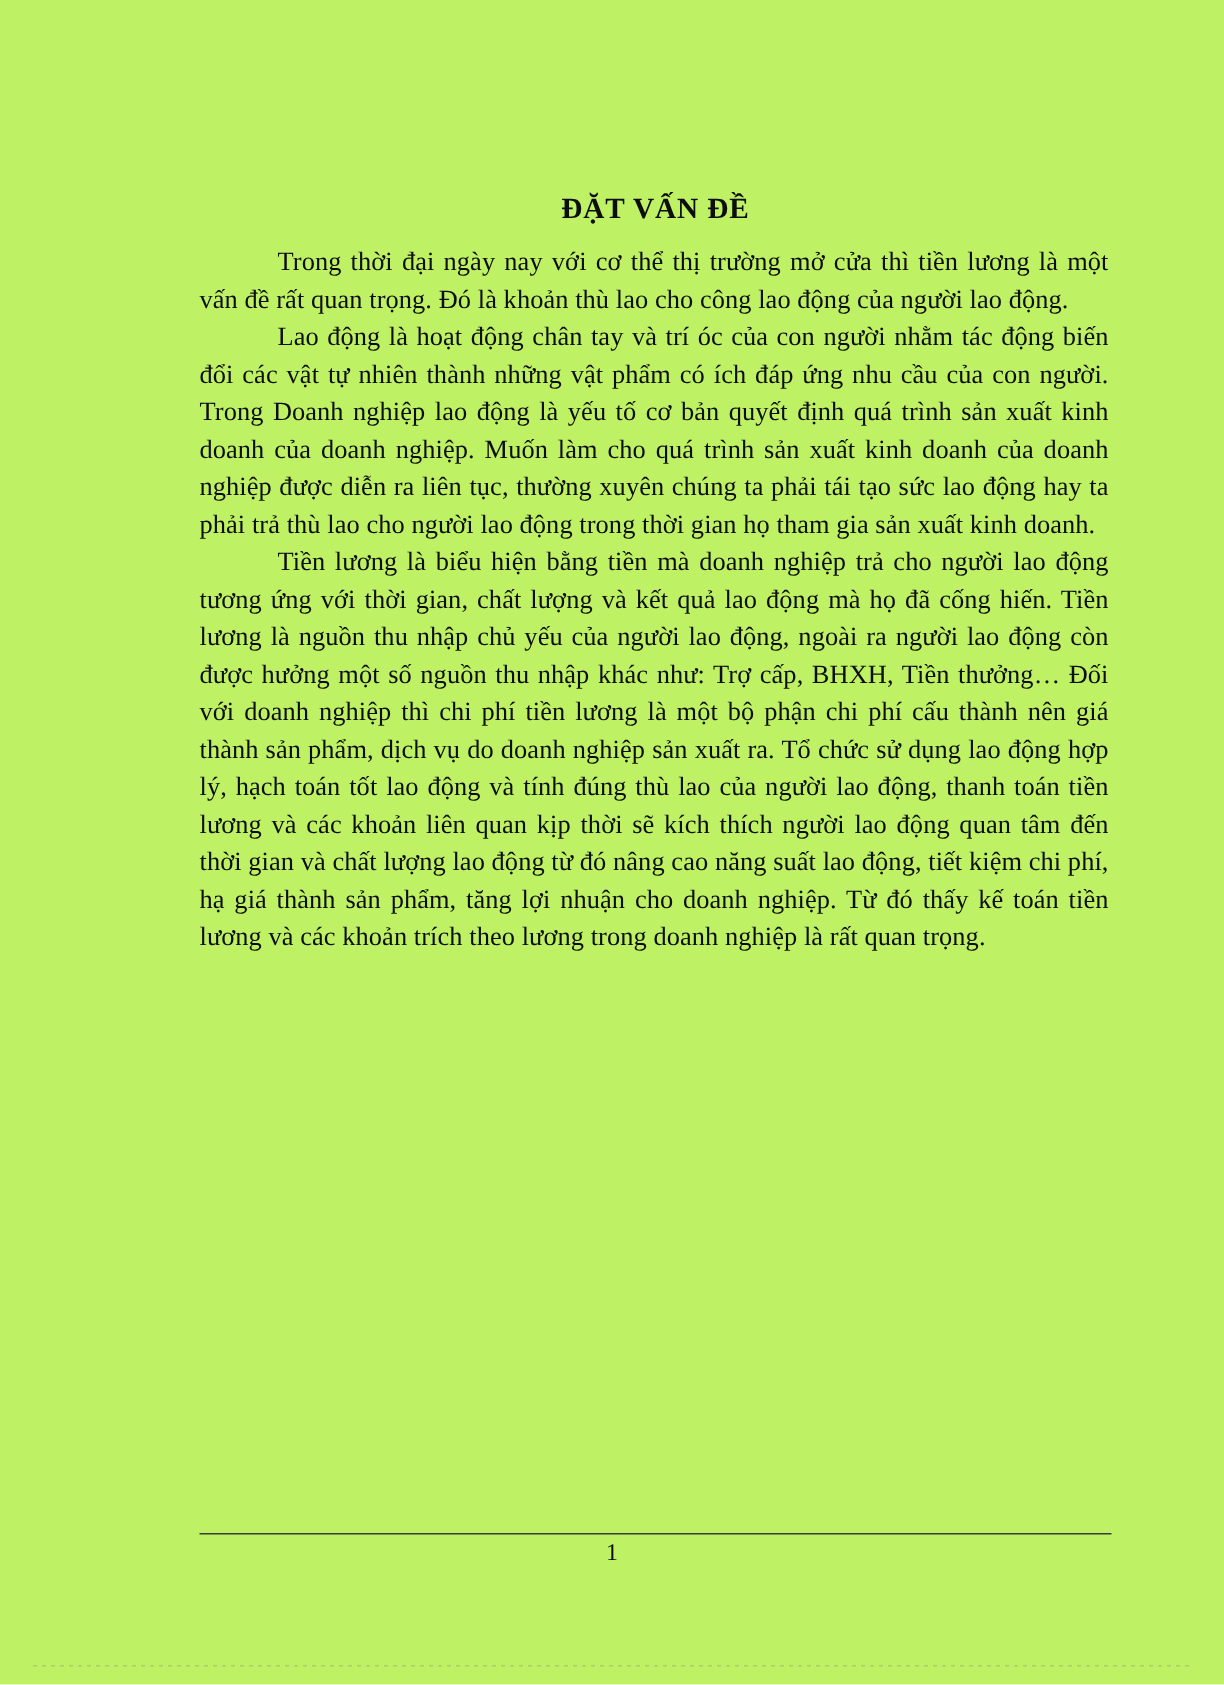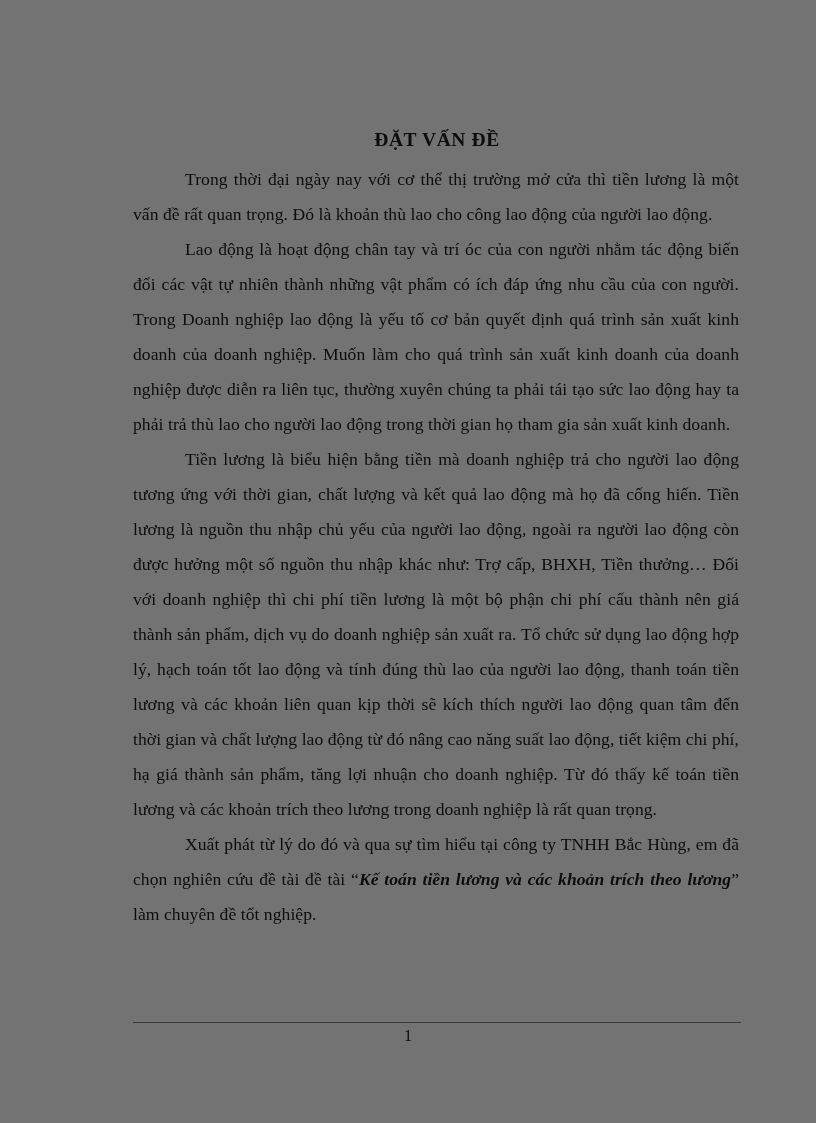--- a/index.html
+++ b/index.html
@@ -4,21 +4,21 @@
 <style>
   html, body {
     margin: 0;
     padding: 0;
     background: #ffffff;
   }
   .page {
     position: relative;
     width: 816px;
     height: 1123px;
-    background: #737373;
+    background: #bef264;
     overflow: hidden;
     font-family: "Liberation Serif", "DejaVu Serif", serif;
     color: #0d0d0d;
   }
   .content {
     position: absolute;
     left: 133px;
     top: 128px;
     width: 608px;
   }
@@ -37,21 +37,21 @@
     margin: 0 0 6px 0;
     padding-left: 52px;
     line-height: 1.4;
     letter-spacing: 0.1px;
   }
   p.body-par {
     margin: 0 2px 0 0;
     text-align: justify;
     text-justify: inter-word;
     font-size: 17.6px;
-    line-height: 35px;
+    line-height: 25px;
     text-indent: 52px;
     letter-spacing: 0.05px;
   }
   p.body-par + p.body-par {
     margin-top: 0px;
   }
   .bi {
     font-weight: bold;
     font-style: italic;
   }
@@ -94,21 +94,20 @@
 
     <h1 class="doc-title">ĐẶT VẤN ĐỀ</h1>
 
 
     <p class="body-par">Trong thời đại ngày nay với cơ thể thị trường mở cửa thì tiền lương là một vấn đề rất quan trọng. Đó là khoản thù lao cho công lao động của người lao động.</p>
 
     <p class="body-par">Lao động là hoạt động chân tay và trí óc của con người nhằm tác động biến đổi các vật tự nhiên thành những vật phẩm có ích đáp ứng nhu cầu của con người. Trong Doanh nghiệp lao động là yếu tố cơ bản quyết định quá trình sản xuất kinh doanh của doanh nghiệp. Muốn làm cho quá trình sản xuất kinh doanh của doanh nghiệp được diễn ra liên tục, thường xuyên chúng ta phải tái tạo sức lao động hay ta phải trả thù lao cho người lao động trong thời gian họ tham gia sản xuất kinh doanh.</p>
 
     <p class="body-par">Tiền lương là biểu hiện bằng tiền mà doanh nghiệp trả cho người lao động tương ứng với thời gian, chất lượng và kết quả lao động mà họ đã cống hiến. Tiền lương là nguồn thu nhập chủ yếu của người lao động, ngoài ra người lao động còn được hưởng một số nguồn thu nhập khác như: Trợ cấp, BHXH, Tiền thưởng… Đối với doanh nghiệp thì chi phí tiền lương là một bộ phận chi phí cấu thành nên giá thành sản phẩm, dịch vụ do doanh nghiệp sản xuất ra. Tổ chức sử dụng lao động hợp lý, hạch toán tốt lao động và tính đúng thù lao của người lao động, thanh toán tiền lương và các khoản liên quan kịp thời sẽ kích thích người lao động quan tâm đến thời gian và chất lượng lao động từ đó nâng cao năng suất lao động, tiết kiệm chi phí, hạ giá thành sản phẩm, tăng lợi nhuận cho doanh nghiệp. Từ đó thấy kế toán tiền lương và các khoản trích theo lương trong doanh nghiệp là rất quan trọng.</p>
 
-    <p class="body-par"><span>Xuất phát từ lý do đó và qua sự tìm hiểu tại công ty TNHH Bắc Hùng, em đã chọn nghiên cứu đề tài đề tài “</span><span class="bi">Kế toán tiền lương và các khoản trích theo lương</span><span>” làm chuyên đề tốt nghiệp.</span></p>
 
   </div>
 
   <div class="footer-rule"></div>
 
   <div class="page-number">1</div>
 
   <div class="scan-edge"></div>
 
 </div>

